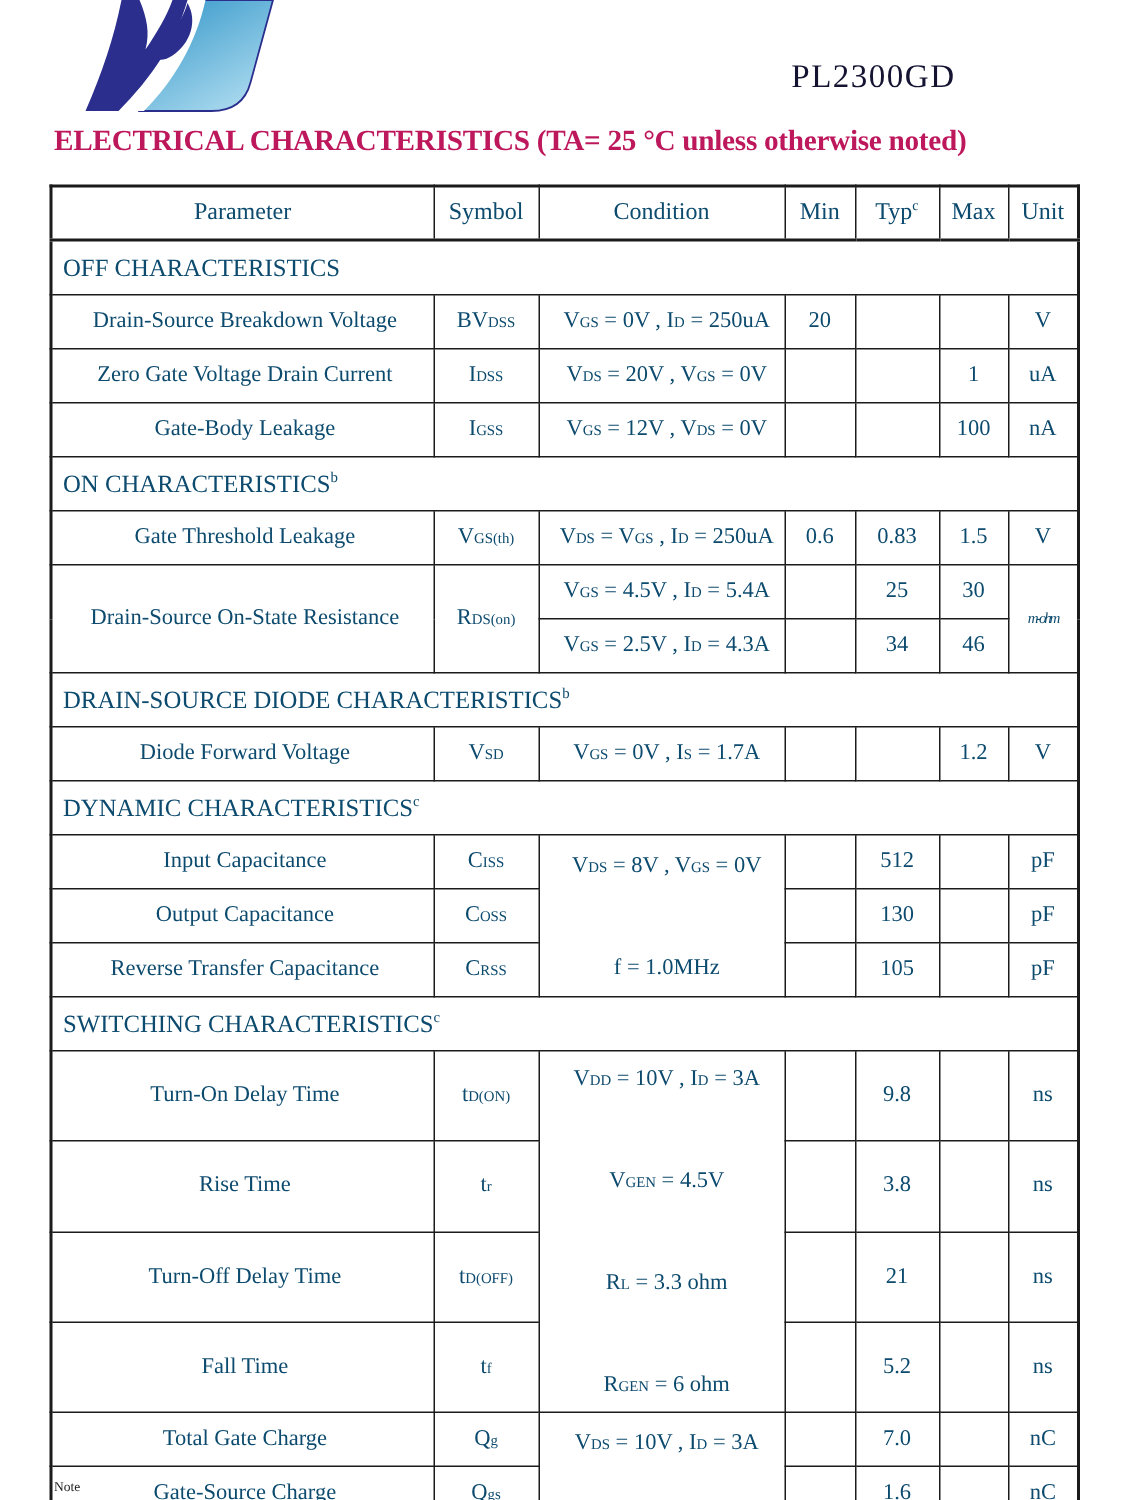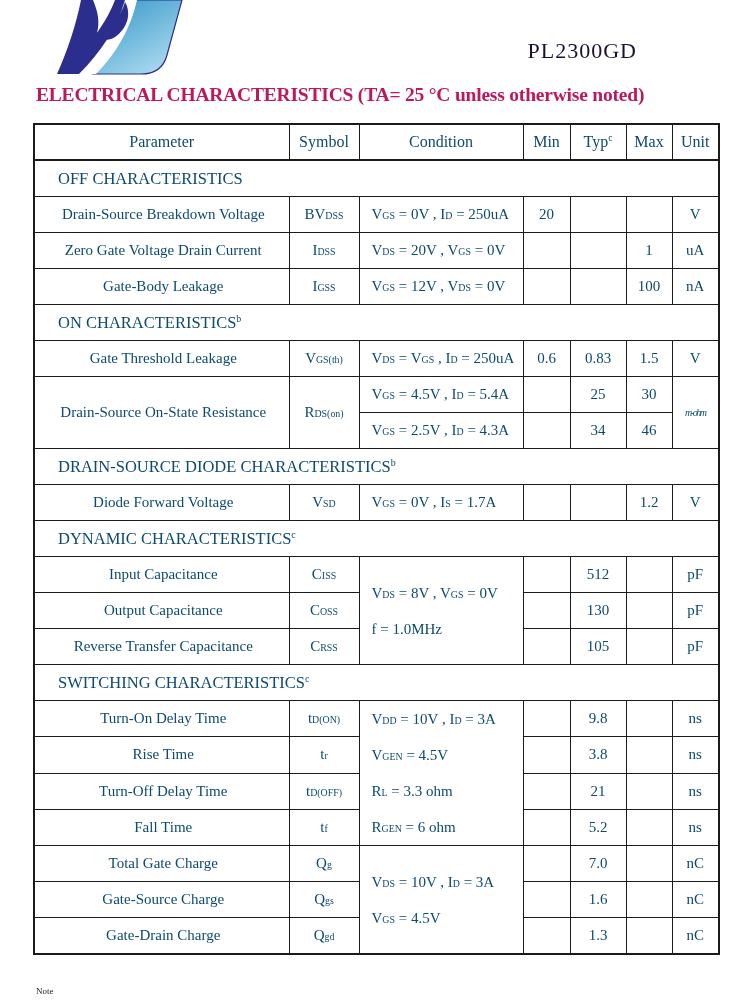--- a/index.html
+++ b/index.html
@@ -18,29 +18,29 @@
   }
   
   table.ec{
     position:absolute;left:33px;top:123px;width:685px;
     border-collapse:collapse;border:2px solid #1b1b1b;table-layout:fixed;
     font-size:15px;color:#0c4a6e;
   }
   .ec th,.ec td{border:1px solid #1b1b1b;padding:0 5px;vertical-align:middle;overflow:hidden;}
   .ec thead th{height:34px;font-weight:normal;font-size:16px;text-align:center;border-bottom:2px solid #1b1b1b;}
   .ec tbody td{height:35px;}
-  .ec tr.sec td{font-size:16.5px;padding-left:23px;text-align:left;}
+  .ec tr.sec td{font-size:16.5px;padding-left:7px;text-align:left;}
   .ec td.p{text-align:center;padding-left:8px;}
-  .ec td.c{text-align:left;padding-left:12px;}
+  .ec td.c{text-align:center;padding-left:12px;}
   .ec td.ctr{text-align:center;}
   .ec td.tight{letter-spacing:-1.5px;font-size:10px;padding:0 1px;font-style:italic;}
   .sb{font-size:66%;}
   sup{font-size:60%;line-height:0;}
   .mline{height:36px;line-height:36px;}
-  .mwrap{display:flex;flex-direction:column;justify-content:center;height:100%;}
+  .mwrap{display:flex;flex-direction:column;justify-content:center;height:100%;gap:32px;}
   
   .notes{
     position:absolute;left:36px;top:958px;font-size:9px;line-height:1.5;color:#222;
     white-space:pre-wrap;
   }
 </style>
 </head>
 <body>
 
 <svg class="logo" viewBox="0 0 130 76">

